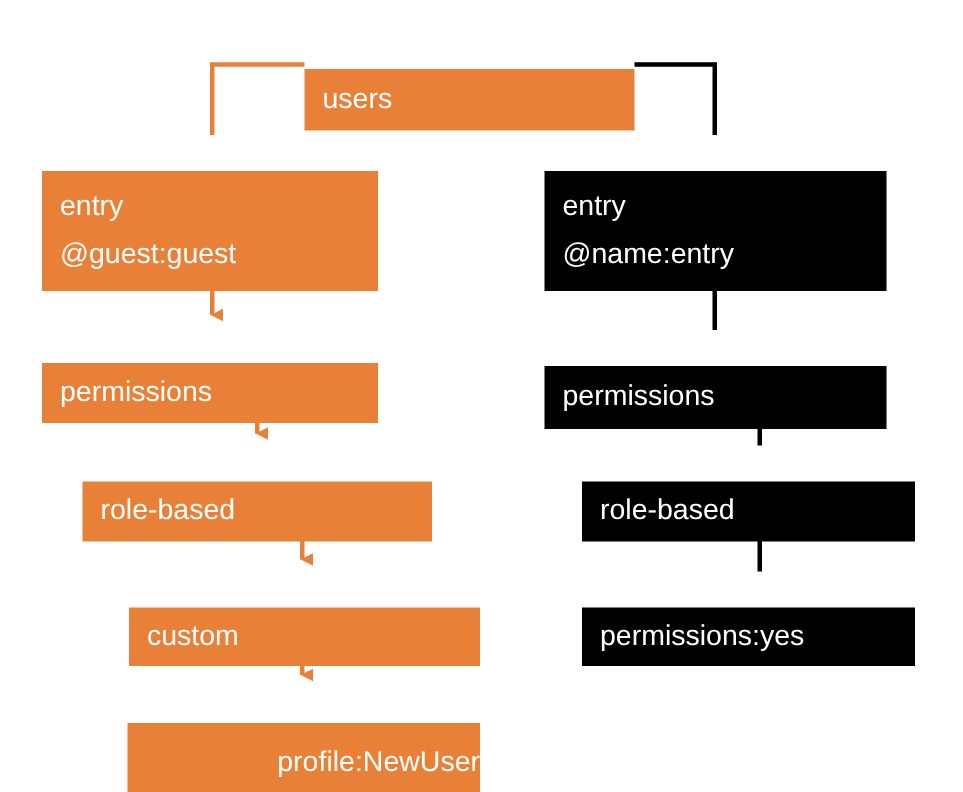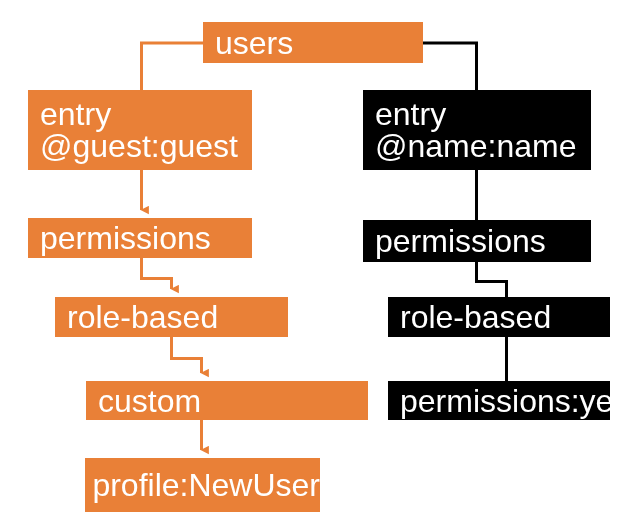--- a/index.html
+++ b/index.html
@@ -29,25 +29,26 @@
     height: 528px;
     pointer-events: none;
   }
   .node {
     position: absolute;
     box-sizing: border-box;
     display: flex;
     flex-direction: column;
     justify-content: center;
     color: #ffffff;
-    font-size: 32px;
+    font-size: 19px;
     line-height: 32px;
     letter-spacing: 0px;
     padding-left: 12px;
     white-space: pre;
+    margin-top: 24px;
   }
   .node .node-line {
     display: block;
   }
   .node-orange { background: #E98037; }
   .node-black  { background: #000000; }
 </style>
 </head>
 <body>
 
@@ -107,31 +108,31 @@
   </div>
 
   <div class="node node-orange" style="left:28px; top:218px; width:224px; height:40px;">
     <span class="node-line">permissions</span>
   </div>
 
   <div class="node node-orange" style="left:55px; top:297px; width:233px; height:40px;">
     <span class="node-line">role-based</span>
   </div>
 
-  <div class="node node-orange" style="left:86px; top:381px; width:282px; height:39px;">
+  <div class="node node-orange" style="left:86px; top:381px; width:234px; height:39px;">
     <span class="node-line">custom</span>
   </div>
 
   <div class="node node-orange" style="left:85px; top:458px; width:235px; height:54px;align-items:flex-end;">
     <span class="node-line">profile:NewUser</span>
   </div>
 
   <div class="node node-black" style="left:363px; top:90px; width:228px; height:80px;">
     <span class="node-line">entry</span>
-    <span class="node-line">@name:name</span>
+    <span class="node-line">@name:entry</span>
   </div>
 
   <div class="node node-black" style="left:363px; top:220px; width:228px; height:42px;">
     <span class="node-line">permissions</span>
   </div>
 
   <div class="node node-black" style="left:388px; top:297px; width:222px; height:40px;">
     <span class="node-line">role-based</span>
   </div>
 

